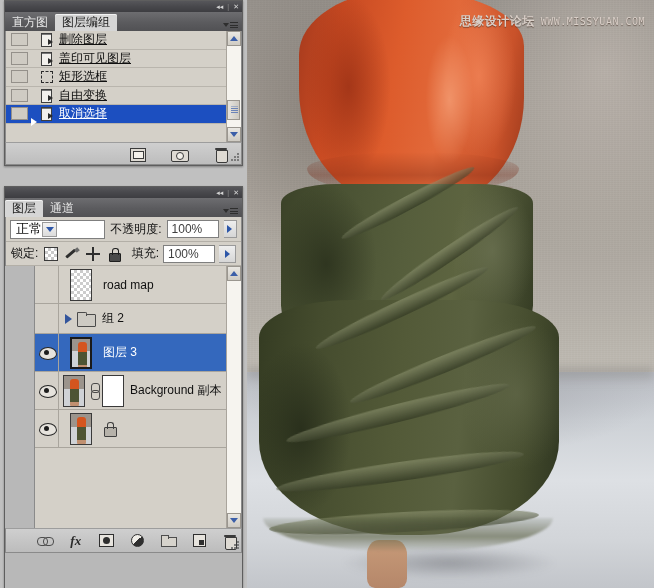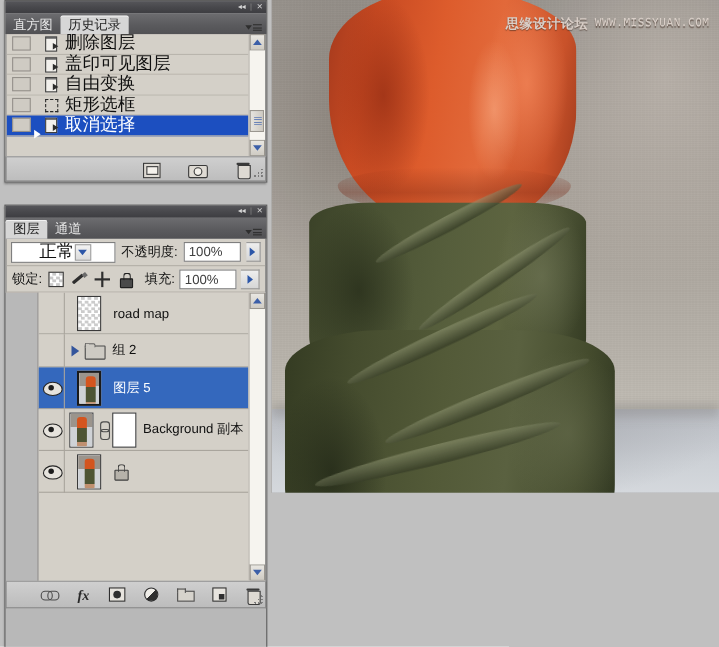--- a/index.html
+++ b/index.html
@@ -12,21 +12,21 @@
   #root {
     position: relative;
     width: 654px; height: 588px;
     background: #c0c0c0;
   }
 
   
   #photo {
     position: absolute;
     left: 247px; top: 0;
-    width: 407px; height: 448px;
+    width: 407px; height: 588px;
     overflow: hidden;
     background: #8b8884;
   }
   .ph-layer { position: absolute; }
 
   
   #ph-wall {
     left: 0; top: 0; width: 407px; height: 392px;
     background:
       radial-gradient(ellipse 160px 200px at 18% 30%, rgba(120,112,104,.55), rgba(0,0,0,0) 70%),
@@ -234,22 +234,22 @@
     width: 0; height: 0;
     border-top: 3.5px solid transparent; border-bottom: 3.5px solid transparent;
     border-left: 5px solid #2b2b2b;
   }
   .icon-marquee::before {
     content: ""; position: absolute; left: 2px; top: 2px;
     width: 10px; height: 10px;
     border: 1px dashed #2b2b2b;
   }
   .hlabel {
-    font-size: 16px; color: #101010;
-    white-space: nowrap; overflow: hidden;
+    font-size: 12px; color: #101010;
+    white-space: nowrap; overflow: hidden; text-decoration: underline;
   }
 
   
   .vscroll {
     width: 15px; flex: none;
     background: #efedе8;
     background: #f3f1ec;
     border-left: 1px solid #a9a49c;
     display: flex; flex-direction: column;
   }
@@ -311,23 +311,23 @@
   }
   #blend-row {
     height: 25px; display: flex; align-items: center;
     padding: 0 4px; gap: 5px;
     border-bottom: 1px solid #b3afa7;
   }
   .combo {
     height: 19px; width: 120px;
     background: #ffffff;
     border: 1px solid #7f7f7f;
-    display: flex; align-items: center; justify-content: center;
+    display: flex; align-items: center; justify-content: flex-start;
     padding: 0 2px 0 5px;
-    font-size: 16px; color: #111;
+    font-size: 13px; color: #111;
     cursor: default;
   }
   .combo-arrow {
     width: 15px; height: 15px;
     display:flex;align-items:center;justify-content:center;
     background: linear-gradient(180deg,#f2f2f2,#dcdcdc);
     border: 1px solid #9a9a9a;
   }
   .combo-arrow i {
     width:0;height:0;border-left:4px solid transparent;border-right:4px solid transparent;border-top:5px solid #2c56a8;
@@ -585,21 +585,21 @@
   <div class="panel" id="history-panel">
 
     <div class="panel-titlebar">
       <span class="tb-btn">◂◂</span>
       <span class="tb-sep">|</span>
       <span class="tb-btn">✕</span>
     </div>
 
     <div class="panel-tabs">
       <div class="ptab">直方图</div>
-      <div class="ptab active">历史记录</div>
+      <div class="ptab active">图层编组</div>
       <div class="panel-menu">
         <span class="pm-tri"></span>
         <span class="pm-lines">
             <i></i>
             <i></i>
             <i></i>
           </span>
       </div>
     </div>
 
@@ -617,29 +617,29 @@
         <div class="hrow">
           <span class="h-snapbox"></span>
           <span class="h-arrow"></span>
           <span class="hicon icon-doc"></span>
           <span class="hlabel">盖印可见图层</span>
         </div>
 
         <div class="hrow">
           <span class="h-snapbox"></span>
           <span class="h-arrow"></span>
-          <span class="hicon icon-doc"></span>
-          <span class="hlabel">自由变换</span>
+          <span class="hicon icon-marquee"></span>
+          <span class="hlabel">矩形选框</span>
         </div>
 
         <div class="hrow">
           <span class="h-snapbox"></span>
           <span class="h-arrow"></span>
-          <span class="hicon icon-marquee"></span>
-          <span class="hlabel">矩形选框</span>
+          <span class="hicon icon-doc"></span>
+          <span class="hlabel">自由变换</span>
         </div>
 
         <div class="hrow selected">
           <span class="h-snapbox"></span>
           <span class="h-arrow"></span>
           <span class="hicon icon-doc"></span>
           <span class="hlabel">取消选择</span>
         </div>
 
       </div>
@@ -747,21 +747,21 @@
           <span class="lname">组 2</span>
         </div>
 
         <div class="lrow selected">
           <span class="eye-cell">
             <span class="eye on"></span>
           </span>
           <span class="thumb-cell">
             <span class="thumb thumb-photo selected-outline"></span>
           </span>
-          <span class="lname">图层 5</span>
+          <span class="lname">图层 3</span>
         </div>
 
         <div class="lrow">
           <span class="eye-cell">
             <span class="eye on"></span>
           </span>
           <span class="thumb-cell" style="width:30px;">
             <span class="thumb thumb-photo"></span>
           </span>
           <span class="link-icon"></span>

